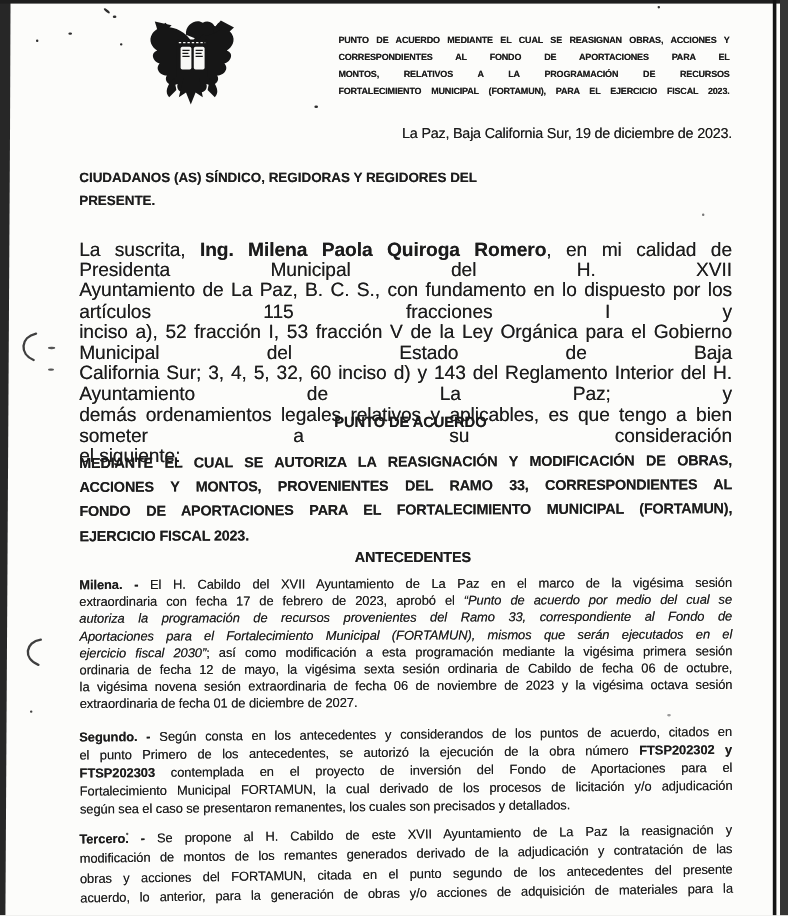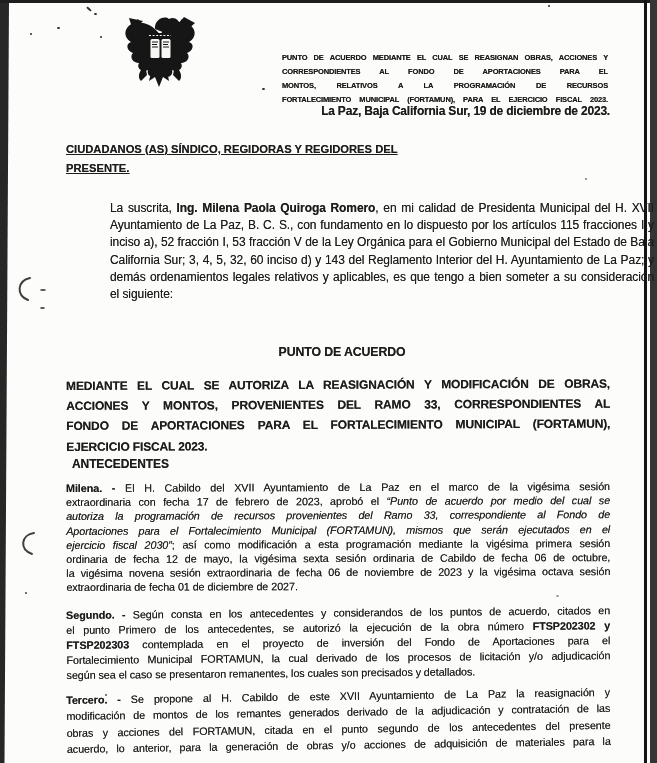--- a/index.html
+++ b/index.html
@@ -18,28 +18,28 @@
   .b-right-band{left:650px;top:0;width:7px;height:763px;background:#353535;}
   .speck{position:absolute;background:#2e2e2e;border-radius:45%;}
   
   .block{position:absolute;left:66px;width:544px;}
   .tline{text-align:justify;text-align-last:justify;}
   .end .tline:last-child{text-align-last:left;}
   .plain .tline{text-align:left;text-align-last:left;}
   .bold{font-weight:700;}
   .italic{font-style:italic;}
   #header-right{left:282px;top:27px;width:326px;font-weight:700;
-    font-size:7.5px;line-height:13.9px;letter-spacing:-.15px;margin-top:24px;}
-  #dateline{top:104px;text-align:right;font-weight:700;font-size:12px;letter-spacing:-.2px;}
-  #addressee{top:140px;font-weight:700;font-size:11.2px;line-height:19px;text-decoration:underline;}
-  #intro{top:200px;font-size:12px;line-height:17.2px;letter-spacing:-.08px;margin-left:44px;}
+    font-size:7.5px;line-height:13.9px;letter-spacing:-.15px;}
+  #dateline{top:104px;text-align:right;font-weight:400;font-size:12px;letter-spacing:-.2px;}
+  #addressee{top:140px;font-weight:700;font-size:11.2px;line-height:19px;}
+  #intro{top:200px;font-size:16px;line-height:17.2px;letter-spacing:-.08px;}
   #punto-heading{left:70px;top:345px;text-align:center;font-weight:700;font-size:12.3px;letter-spacing:-.1px;}
   #decree{top:376px;font-weight:700;font-size:12px;line-height:20.2px;letter-spacing:-.15px;
     transform:rotate(-.25deg);transform-origin:0 0;}
-  #antecedentes-heading{left:72px;top:457px;font-weight:700;font-size:12px;letter-spacing:-.1px;}
+  #antecedentes-heading{left:72px;top:457px;text-align:center;font-weight:700;font-size:12px;letter-spacing:-.1px;}
   #primero{top:481px;font-size:10.8px;line-height:14.2px;letter-spacing:-.08px;
     transform:rotate(-.2deg);transform-origin:0 0;}
   #segundo{top:608px;font-size:10.8px;line-height:15px;letter-spacing:-.08px;
     transform:rotate(-.5deg);transform-origin:0 0;}
   #tercero{top:692px;font-size:10.8px;line-height:16.4px;letter-spacing:-.08px;
     transform:rotate(-.85deg);transform-origin:0 0;}
   .pmark{position:absolute;}
 </style>
 </head>
 <body>

